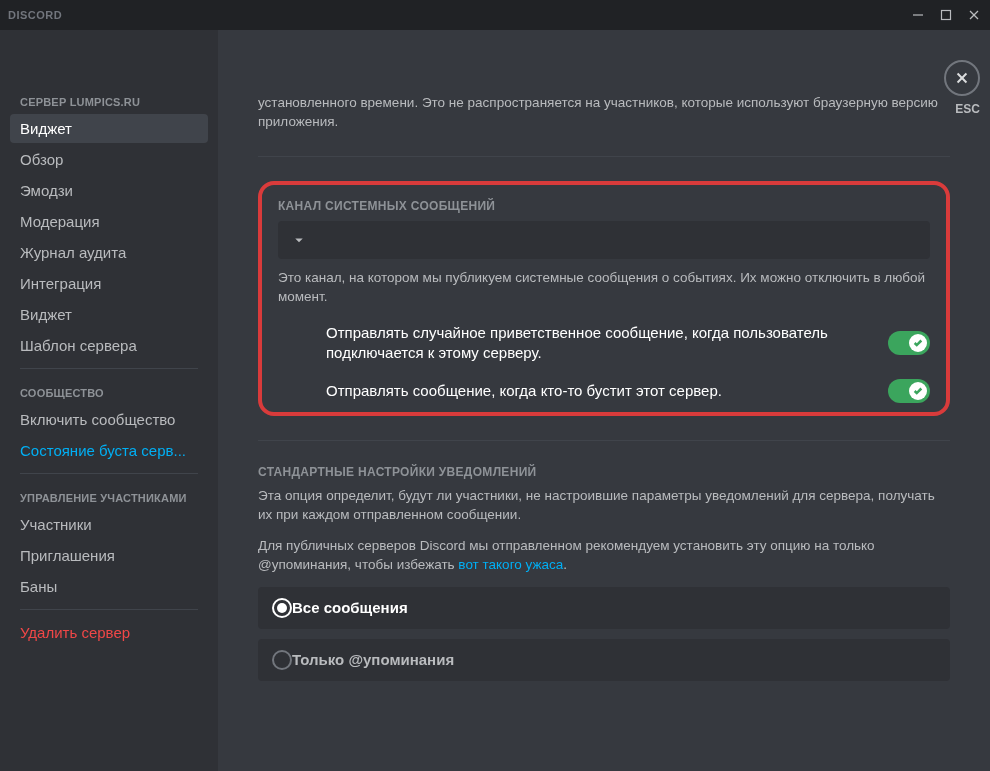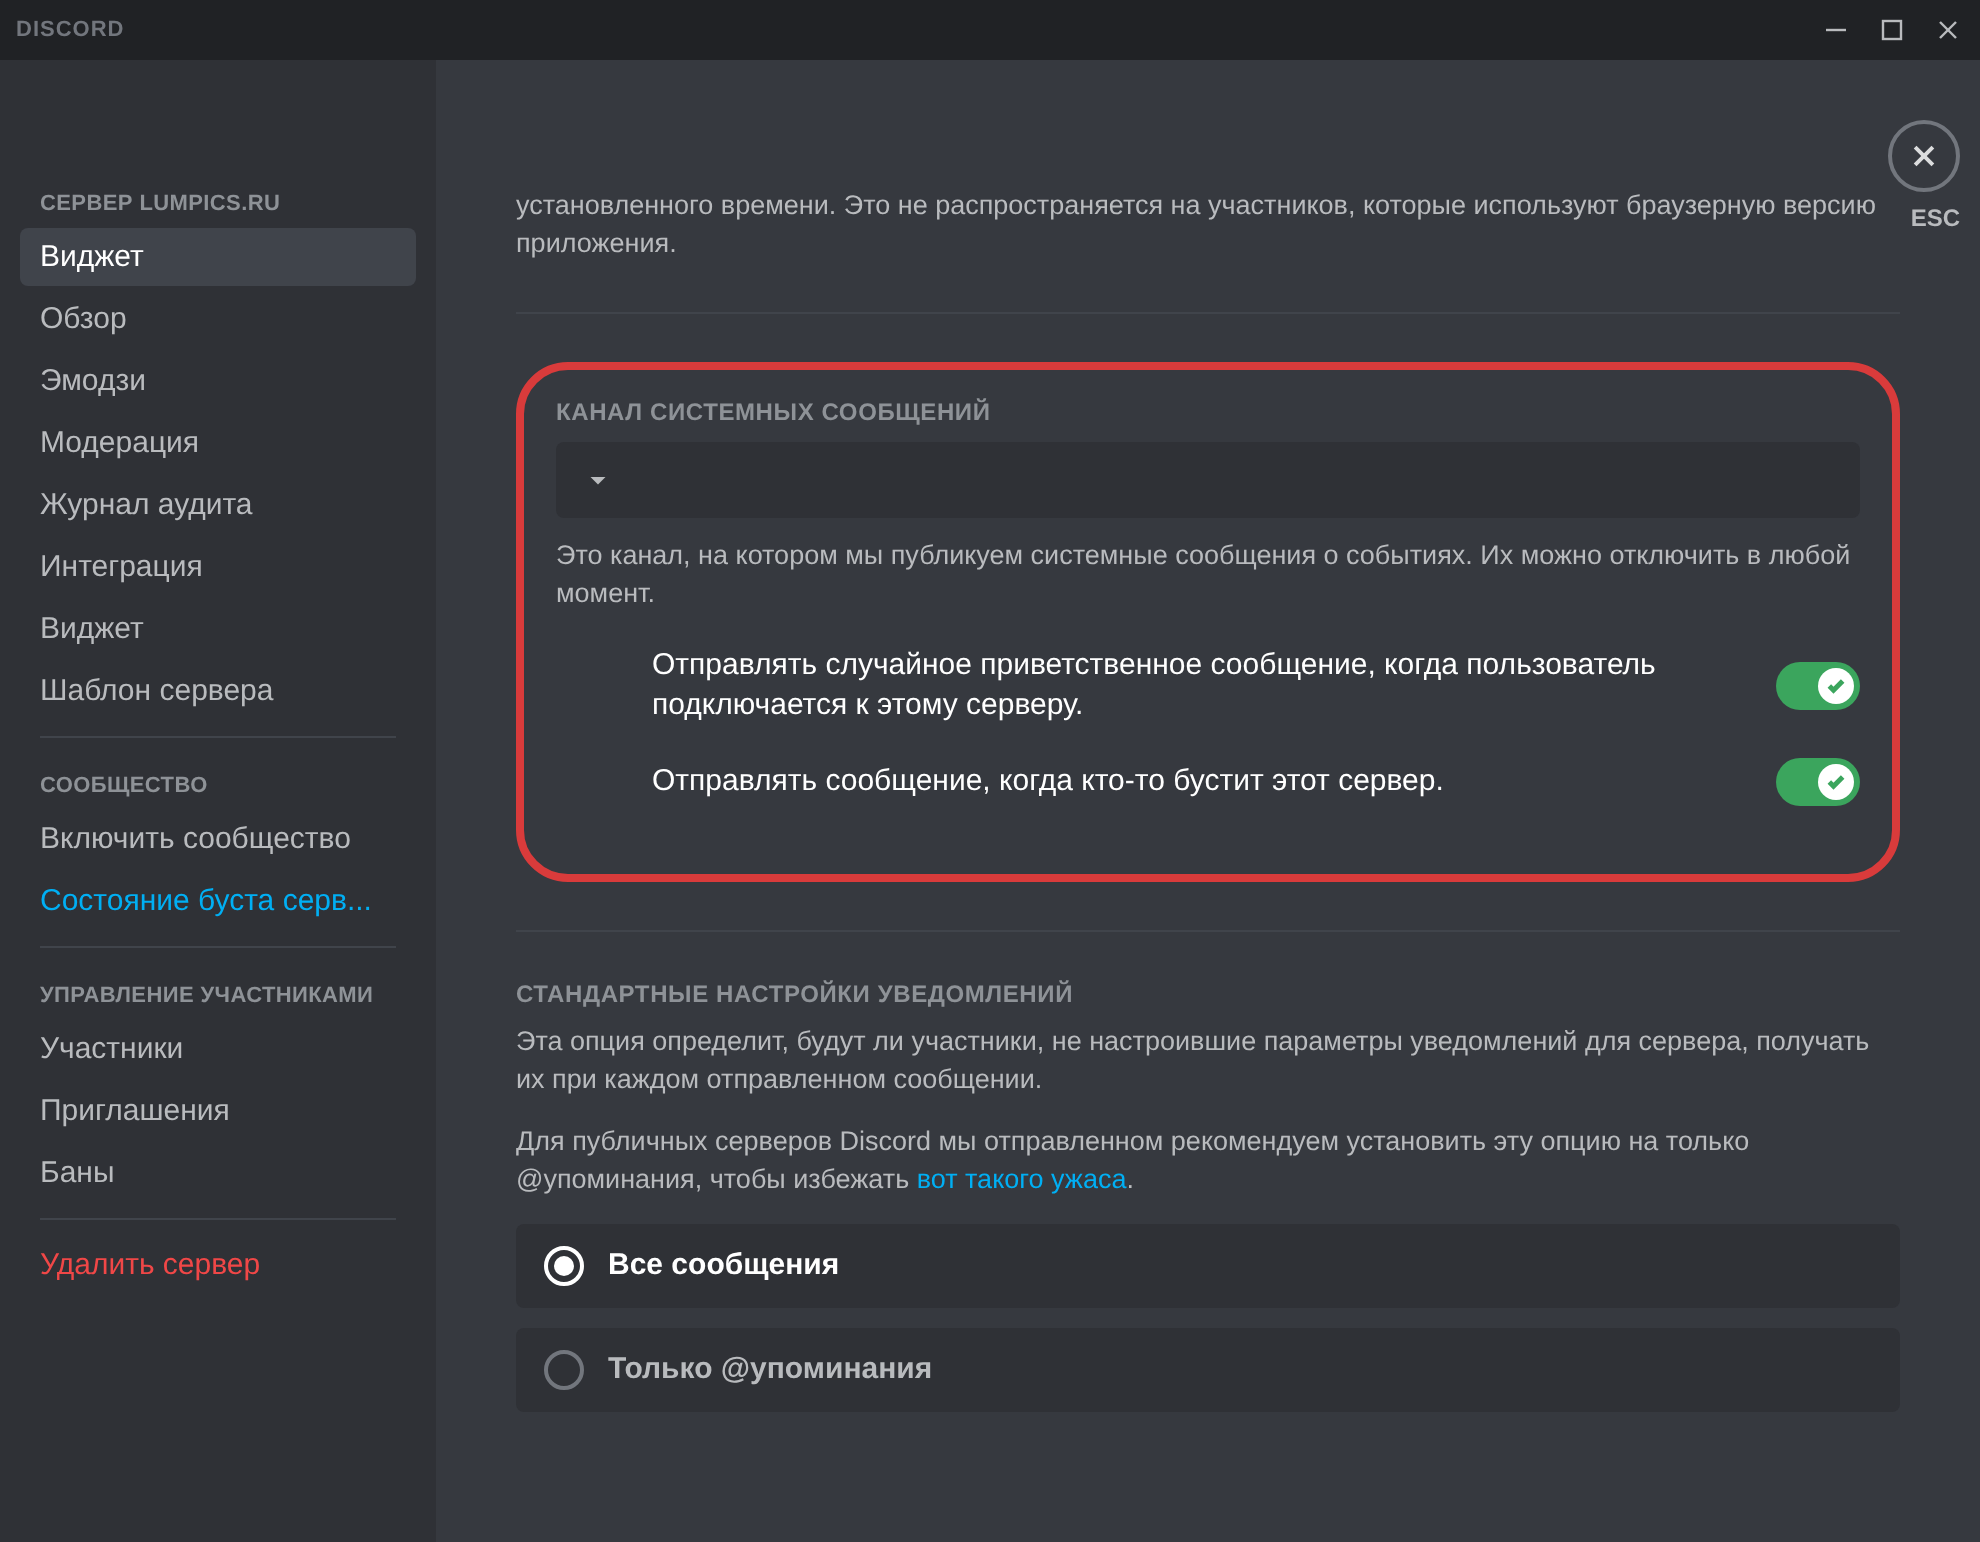--- a/index.html
+++ b/index.html
@@ -103,22 +103,22 @@
 .section-desc {
   font-size: 13.5px;
   color: #b9bbbe;
   line-height: 1.4;
   margin-bottom: 12px;
 }
 .section-desc a { color: #00aff4; text-decoration: none; }
 
 .highlight-box {
   border: 4px solid #d93b3b;
-  border-radius: 26px;
-  padding: 14px 16px 34px 16px;
+  border-radius: 16px;
+  padding: 14px 16px 9px 16px;
   margin-bottom: 20px;
 }
 .highlight-box .section-title { margin-top: 0; }
 
 .channel-select {
   background: #2f3136;
   border-radius: 4px;
   padding: 10px 12px;
   display: flex;
   align-items: center;
@@ -164,21 +164,20 @@
 }
 .switch .knob svg { width: 10px; height: 10px; stroke: #3ba55d; stroke-width: 3; fill: none; }
 
 .radio-group { }
 .radio-option {
   background: #2f3136;
   border-radius: 4px;
   padding: 11px 14px;
   display: flex;
   align-items: center;
-  gap: 12px;
   margin-bottom: 10px;
   cursor: pointer;
 }
 .radio-option .circle {
   width: 20px; height: 20px;
   border: 2px solid #72767d;
   border-radius: 50%;
   flex-shrink: 0;
   display: flex; align-items: center; justify-content: center;
 }

